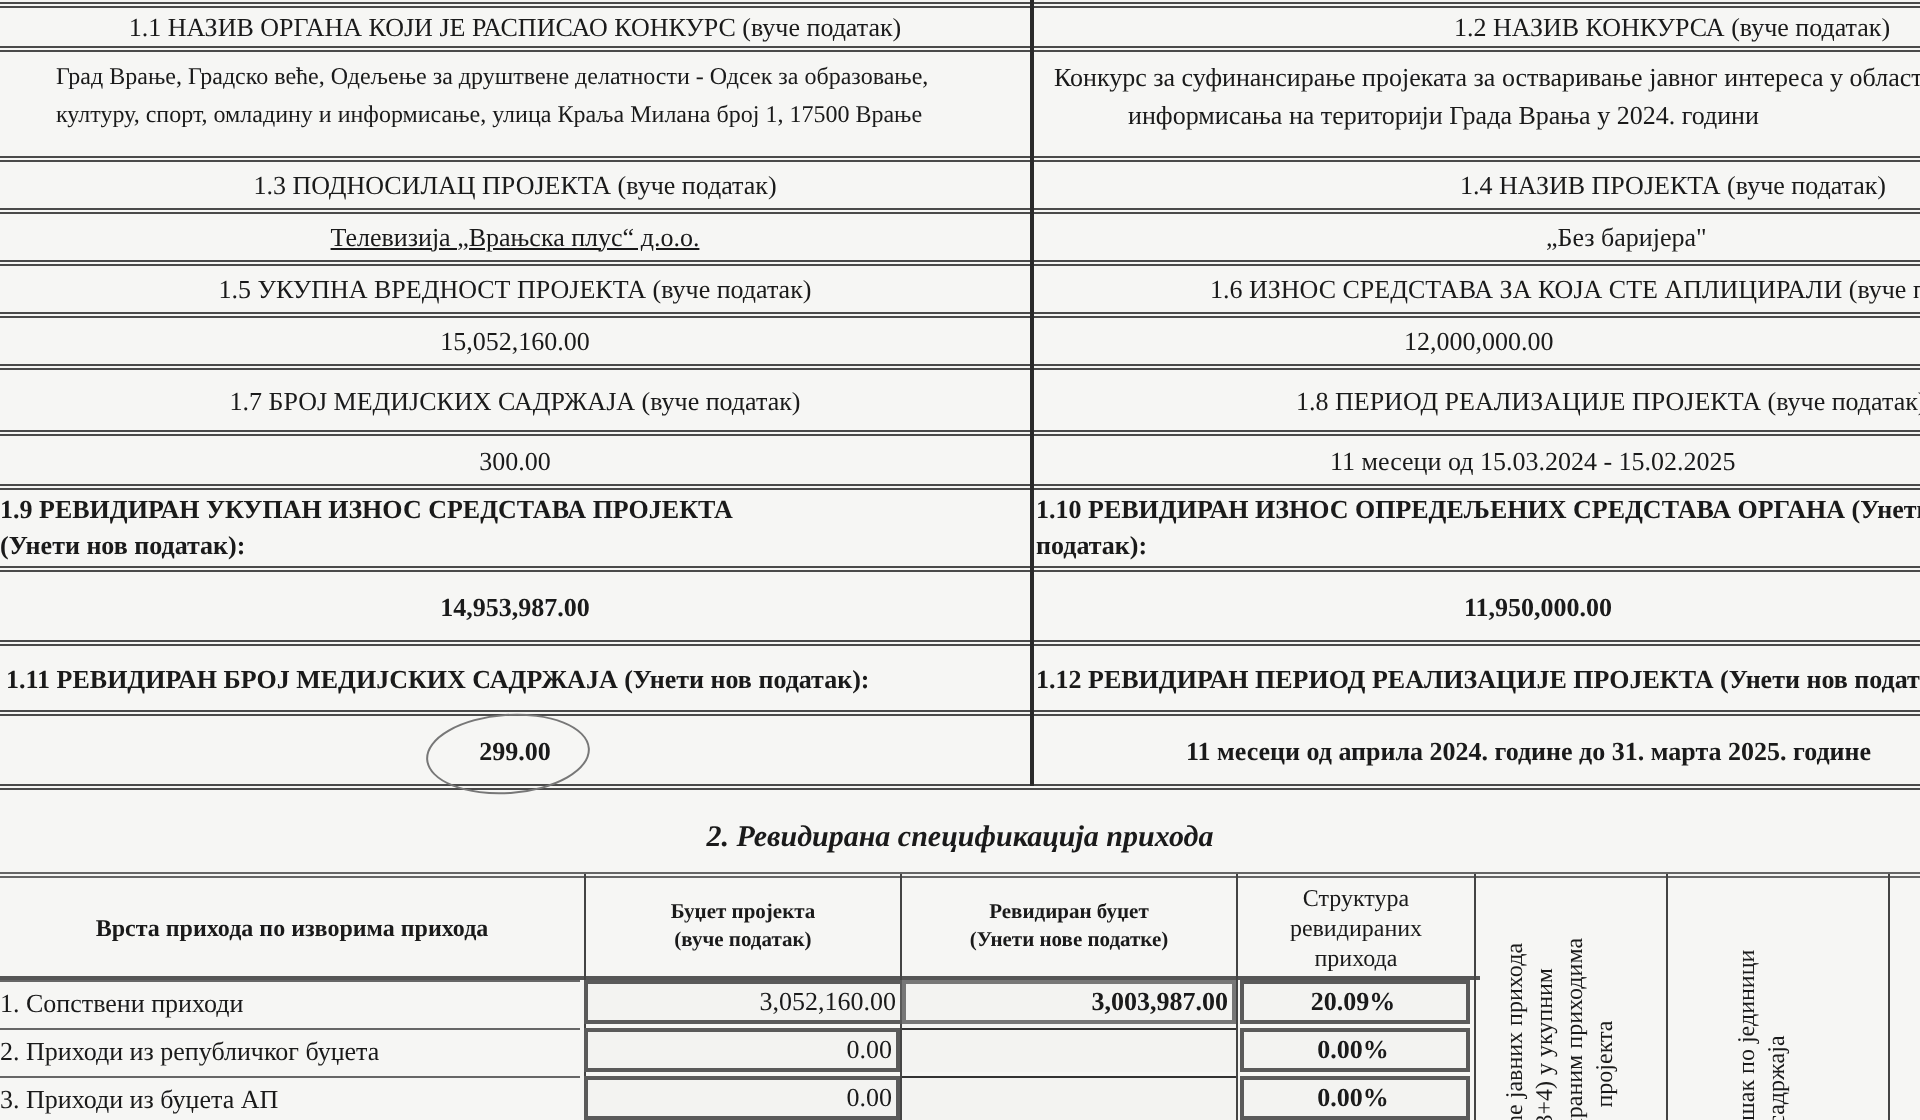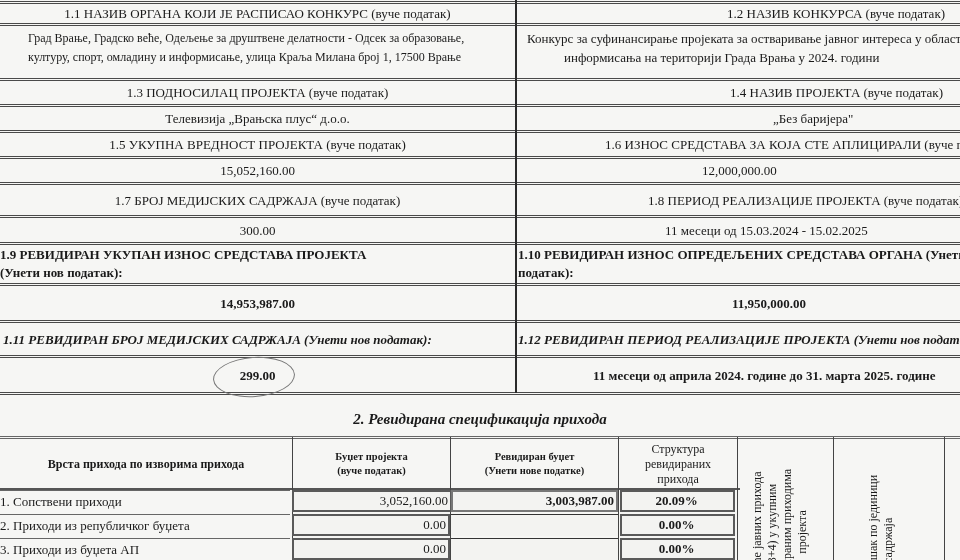--- a/index.html
+++ b/index.html
@@ -11,21 +11,21 @@
   }
   .abs { position: absolute; box-sizing: border-box; }
   .hline { position: absolute; left: 0; width: 960px; height: 0; border-top: 3px double #4a4a4a; }
   .vline { position: absolute; width: 0; border-left: 2px solid #2a2a2a; }
   .cell {
     position: absolute; box-sizing: border-box;
     display: flex; align-items: center; justify-content: center;
     text-align: center; font-size: 13px; line-height: 17px;
     white-space: nowrap; overflow: hidden;
   }
-  .cell.left { justify-content: flex-start; text-align: left; font-style: italic; }
+  .cell.left { justify-content: flex-start; text-align: left; }
   .bold { font-weight: bold; }
   .sec-title {
     position: absolute; left: 0; width: 960px; top: 411px; height: 22px;
     text-align: center; font-size: 15px; font-style: italic; font-weight: bold;
   }
   
   .tbl-top { position: absolute; left: 0; width: 960px; top: 436px; border-top: 3px double #666; }
   .tbl-hdr-bottom { position: absolute; left: 0; width: 740px; top: 488px; border-top: 2px solid #555; }
   .col-line { position: absolute; top: 437px; height: 123px; border-left: 1px solid #444; }
   .hcell {
@@ -88,21 +88,21 @@
     <div style="white-space:nowrap;">Град Врање, Градско веће, Одељење за друштвене делатности - Одсек за образовање,</div>
     <div style="white-space:nowrap;">културу, спорт, омладину и информисање, улица Краља Милана број 1, 17500 Врање</div>
   </div>
   <div class="abs" style="left:517px; width:443px; top:29px; height:48px; font-size:13px; line-height:19px; overflow:hidden;">
     <div style="white-space:nowrap; padding-left:10px;">Конкурс за суфинансирање пројеката за остваривање јавног интереса у области</div>
     <div style="white-space:nowrap; padding-left:47px;">информисања на територији Града Врања у 2024. години</div>
   </div>
 
   <div class="cell" style="left:0; width:515px; top:80px; height:24px;">1.3  ПОДНОСИЛАЦ ПРОЈЕКТА (вуче податак)</div>
   <div class="cell" style="left:517px; width:443px; top:80px; height:24px; justify-content:flex-start; padding-left:213px;">1.4  НАЗИВ ПРОЈЕКТА (вуче податак)</div>
-  <div class="cell" style="left:0; width:515px; top:106px; height:24px;">Телевизија „Врањска плус“ д.о.о.</div>
+  <div class="cell" style="left:0; width:515px; top:106px; height:24px;text-decoration:underline;">Телевизија „Врањска плус“ д.о.о.</div>
   <div class="cell" style="left:517px; width:443px; top:106px; height:24px; justify-content:flex-start; padding-left:256px;">„Без баријера"</div>
 
   <div class="cell" style="left:0; width:515px; top:132px; height:24px;">1.5  УКУПНА ВРЕДНОСТ ПРОЈЕКТА (вуче податак)</div>
   <div class="cell" style="left:517px; width:443px; top:132px; height:24px; justify-content:flex-start; padding-left:88px;">1.6 ИЗНОС СРЕДСТАВА ЗА КОЈА СТЕ АПЛИЦИРАЛИ (вуче податак)</div>
   <div class="cell" style="left:0; width:515px; top:158px; height:24px;">15,052,160.00</div>
   <div class="cell" style="left:517px; width:443px; top:158px; height:24px; justify-content:flex-start; padding-left:185px;">12,000,000.00</div>
 
   <div class="cell" style="left:0; width:515px; top:186px; height:28px;">1.7  БРОЈ МЕДИЈСКИХ САДРЖАЈА (вуче податак)</div>
   <div class="cell" style="left:517px; width:443px; top:186px; height:28px; justify-content:flex-start; padding-left:131px;">1.8  ПЕРИОД РЕАЛИЗАЦИЈЕ ПРОЈЕКТА (вуче податак)</div>
   <div class="cell" style="left:0; width:515px; top:218px; height:24px;">300.00</div>

